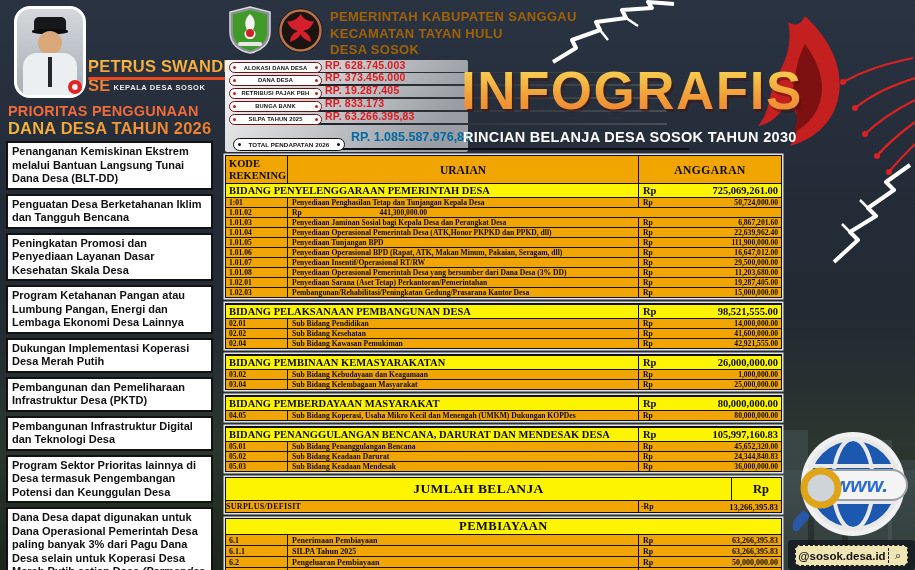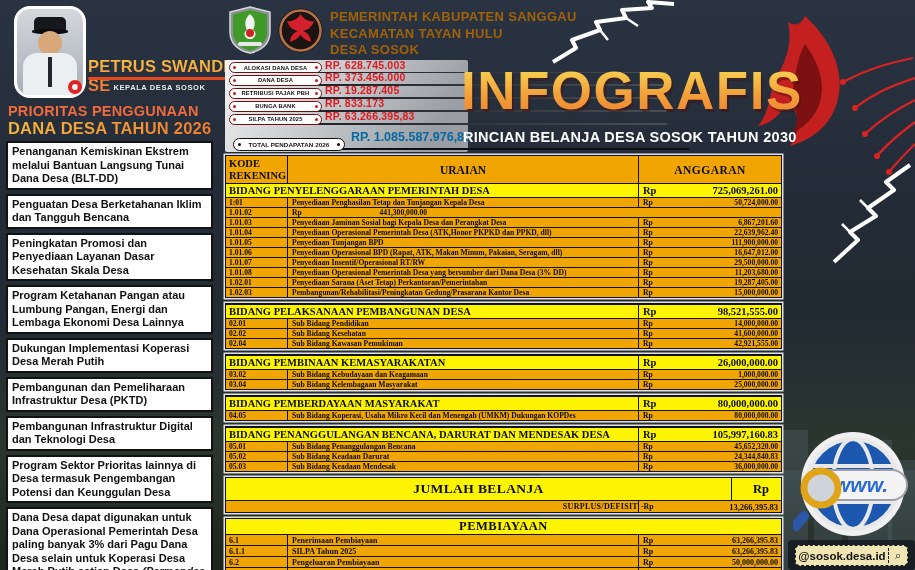--- a/index.html
+++ b/index.html
@@ -77,21 +77,21 @@
   .d-ur{flex:1;font-size:7.6px;line-height:10px;padding-left:4px;border-right:1.2px solid #111;white-space:nowrap;overflow:hidden;}
   .d-rp{width:32px;font-size:7.6px;line-height:10px;padding-left:4px;}
   .d-amt{width:110px;font-size:7.6px;line-height:10px;text-align:right;padding-right:3px;}
   .pr{height:11px;}
   .pr .d-code,.pr .d-ur,.pr .d-rp,.pr .d-amt{font-size:8px;line-height:11px;}
   .j-row{display:flex;height:22px;background:#FCF400;font-weight:700;gap:17px;}
   .j-label{flex:1;display:flex;align-items:center;justify-content:center;font-size:13.5px;letter-spacing:.4px;border-right:1.2px solid #111;}
   .j-rp{width:32px;font-size:12.5px;line-height:22px;padding-left:4px;}
   .j-amt{width:110px;font-size:12.5px;line-height:22px;text-align:right;padding-right:3px;}
   .x-row{display:flex;height:12px;background:#F0A500;border-top:1px solid #111;font-weight:700;}
-  .x-label{flex:1;text-align:right;font-size:8px;line-height:12px;letter-spacing:.3px;border-right:1.2px solid #111;}
+  .x-label{flex:1;text-align:left;font-size:8px;line-height:12px;letter-spacing:.3px;border-right:1.2px solid #111;}
   .x-rp{width:32px;font-size:7.8px;line-height:12px;padding-left:2px;}
   .x-amt{width:110px;font-size:8.5px;line-height:12px;text-align:right;padding-right:3px;}
   .p-title{height:15px;background:#FCF400;font-weight:700;font-size:12.5px;line-height:15px;text-align:center;letter-spacing:.5px;}
 
   
   .globe-wrap{position:absolute;left:793px;top:430px;width:116px;height:112px;}
   .site-badge{position:absolute;left:795px;top:545px;width:113px;height:21px;background:#efe6b4;border:1.6px dashed #1c1c1c;border-radius:5px;
     display:flex;align-items:center;}
   .site-badge .handle{flex:1;text-align:center;font-weight:800;font-size:11.5px;color:#111;}
   .badge-div{width:0;height:15px;border-left:1.6px dashed #1c1c1c;}

